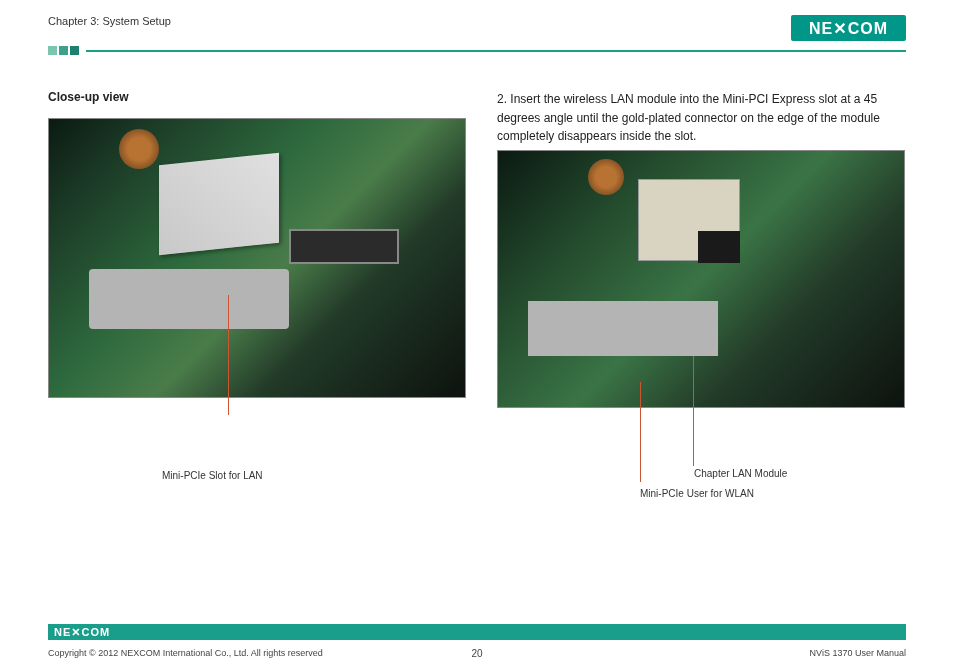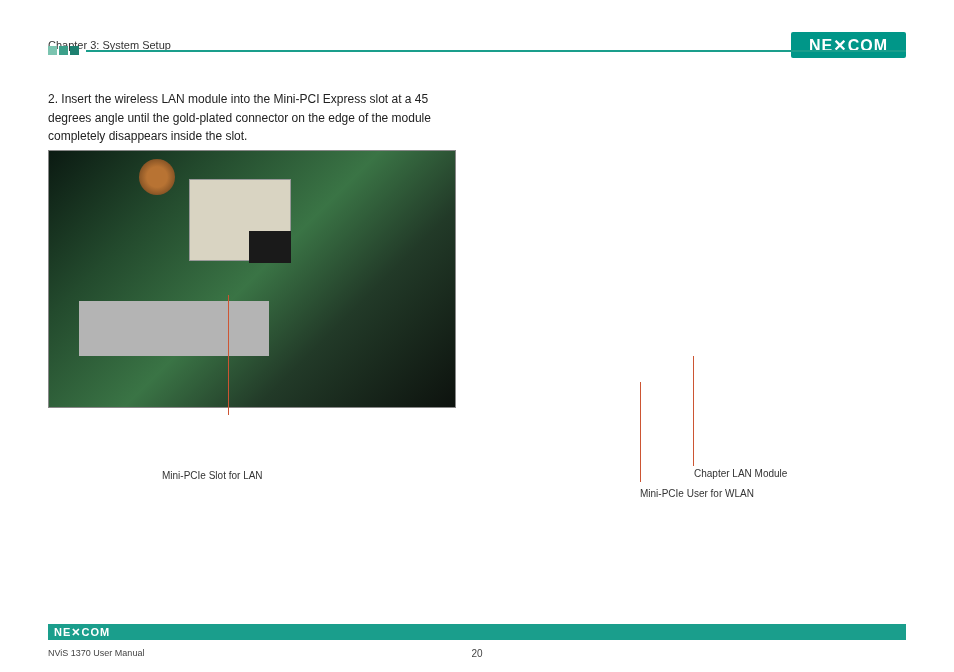--- a/index.html
+++ b/index.html
@@ -1,20 +1,20 @@
 <!DOCTYPE html>
 <html><head>
 <meta charset="utf-8">
 <style>
   * { box-sizing: border-box; margin: 0; padding: 0; }
   html, body { width: 954px; height: 672px; font-family: Arial, Helvetica, sans-serif; background: #fff; color: #000; }
   .page { width: 954px; height: 672px; position: relative; padding: 15px 48px 0 48px; }
   
   
-  .header-row { display: flex; justify-content: space-between; align-items: center; height: 28px; margin-top: 16px; }
+  .header-row { display: flex; justify-content: space-between; align-items: flex-start; height: 28px; }
   .chapter-title { font-size: 11px; color: #333; }
   .logo-top { width: 115px; height: 26px; background: #009688; display: flex; align-items: center; justify-content: center; border-radius: 2px; }
   .logo-top-text { color: #fff; font-weight: bold; font-size: 16px; letter-spacing: 1px; font-family: Arial, sans-serif; }
   .logo-top-text .x { color: #fff; }
   
   
   .squares { position: absolute; left: 48px; top: 46px; display: flex; gap: 2px; }
   .sq { width: 9px; height: 9px; }
   .sq1 { background: #7bc4b0; }
   .sq2 { background: #3ca08a; }
@@ -75,20 +75,27 @@
   </div>
 
   <div class="squares">
     <div class="sq sq1"></div>
     <div class="sq sq2"></div>
     <div class="sq sq3"></div>
   </div>
   <div class="top-rule"></div>
 
   <div class="content">
+    <div class="col-left">
+      <div class="closeup-heading">Close-up view</div>
+      <div class="photo1">
+        <div class="board-detail1"></div>
+        <div class="board-detail2"></div>
+      </div>
+    </div>
     <div class="col-right">
       <p class="step-text">
         <span class="num">2.</span>
         <span>Insert the wireless LAN module into the Mini-PCI Express slot at a 45 degrees angle until the gold-plated connector on the edge of the module completely disappears inside the slot.</span>
       </p>
       <div class="photo2">
         <div class="cap1"></div>
         <div class="chip1"></div>
       </div>
     </div>
@@ -99,17 +106,18 @@
 
   <div class="callout-line2a"></div>
   <div class="caption2a">Chapter LAN Module</div>
   <div class="callout-line2b"></div>
   <div class="caption2b">Mini-PCIe User for WLAN</div>
 
   <div class="footer-rule-box">
     <span class="logo-bottom">NE✕COM</span>
   </div>
   <div class="footer-row">
+    <span>Copyright © 2012 NEXCOM International Co., Ltd. All rights reserved</span>
     <span class="footer-center">20</span>
     <span>NViS 1370 User Manual</span>
   </div>
 
 </div>
 
 </body></html>

